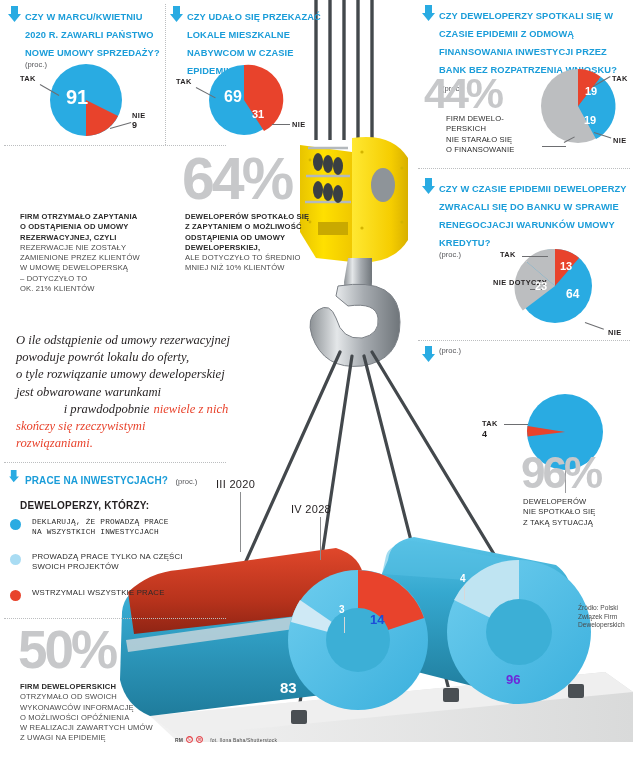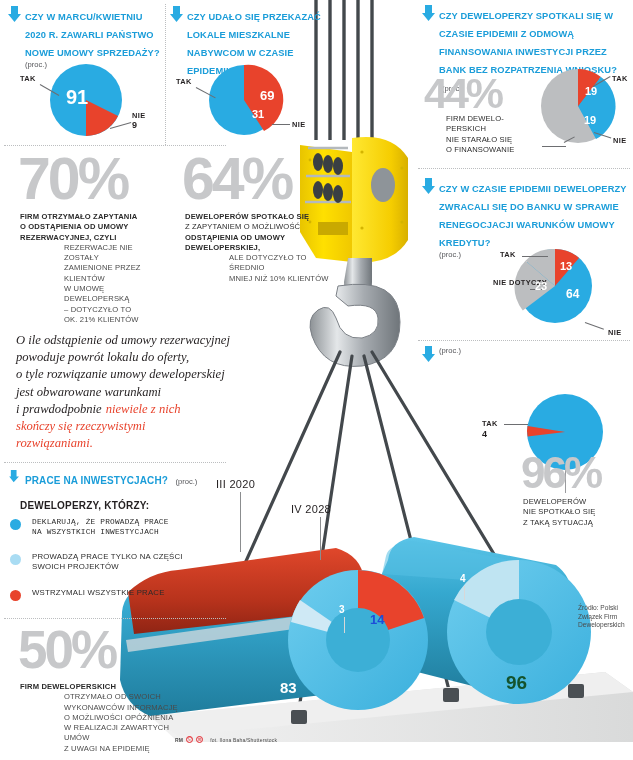--- a/index.html
+++ b/index.html
@@ -38,21 +38,21 @@
     letter-spacing: -3px;
     line-height: .82;
   }
   .blurb {
     font-size: 7.6px;
     line-height: 10.3px;
     letter-spacing: .15px;
     text-transform: uppercase;
     color: #2b2b2b;
   }
-  .blurb .lt { font-weight: normal; color: #4a4a4a; margin-left: 44px; }
+  .blurb .lt { font-weight: normal; color: #4a4a4a; }
 
   .pie-lbl {
     position: absolute;
     font-size: 7.4px;
     font-weight: bold;
     letter-spacing: .4px;
     color: #231f20;
   }
   .pie-val {
     position: absolute;
@@ -270,21 +270,21 @@
       </div>
     </div>
   </div>
   <div style="position:absolute;left:174px;top:62px;width:150px;height:80px;">
     <svg width="150" height="80" viewBox="0 0 150 80">
       <circle cx="70" cy="38" r="35" fill="#29abe2"></circle>
       <path d="M70 38 L70 3 A35 35 0 0 1 90 69 Z" fill="#e8432c"></path>
     </svg>
     <div class="pie-lbl" style="left:2px;top:15px;">TAK</div>
     <div class="leader" style="left:22px;top:25px;width:22px;transform:rotate(28deg);transform-origin:left center;"></div>
-    <div class="pie-val" style="left:50px;top:26px;font-size:13px;margin-left:36px;">69</div>
+    <div class="pie-val" style="left:50px;top:26px;font-size:16px;">69</div>
     <div class="pie-val" style="left:78px;top:46px;font-size:11px;">31</div>
     <div class="pie-lbl" style="left:118px;top:58px;">NIE</div>
     <div class="leader" style="left:98px;top:62px;width:18px;"></div>
   </div>
 
   <div style="position:absolute;left:422px;top:5px;width:208px;">
     <div class="panel-head">
       <svg class="arrow-ico" viewBox="0 0 13 16">
         <path d="M3 0 h7 v8 h3 L6.5 16 L0 8 h3 z" fill="#29abe2"></path>
       </svg>
@@ -369,48 +369,47 @@
     <div class="leader" style="left:24px;top:56px;width:24px;"></div>
     <div class="leader v" style="left:85px;top:101px;height:24px;width:1px;background:#9a9b9e;"></div>
   </div>
   <div class="bignum" style="position:absolute;left:521px;top:455px;font-size:44px;">96%</div>
   <div class="blurb" style="position:absolute;left:523px;top:497px;width:105px;">
     <div>DEWELOPERÓW</div>
     <div>NIE SPOTKAŁO SIĘ</div>
     <div>Z TAKĄ SYTUACJĄ</div>
   </div>
 
-  <div class="bignum" style="position:absolute;left:18px;top:155px;font-size:59px;">70%</div>
   <div class="blurb" style="position:absolute;left:20px;top:212px;width:150px;">
     <div style="font-weight:bold">FIRM OTRZYMAŁO ZAPYTANIA</div>
     <div style="font-weight:bold">O ODSTĄPIENIA OD UMOWY</div>
     <div style="font-weight:bold">REZERWACYJNEJ, CZYLI</div>
     <div class="lt">REZERWACJE NIE ZOSTAŁY</div>
     <div class="lt">ZAMIENIONE PRZEZ KLIENTÓW</div>
     <div class="lt">W UMOWĘ DEWELOPERSKĄ</div>
     <div class="lt">– DOTYCZYŁO TO</div>
     <div class="lt">OK. 21% KLIENTÓW</div>
   </div>
 
   <div class="bignum" style="position:absolute;left:182px;top:155px;font-size:59px;">64%</div>
   <div class="blurb" style="position:absolute;left:185px;top:212px;width:150px;">
     <div style="font-weight:bold">DEWELOPERÓW SPOTKAŁO SIĘ</div>
-    <div style="font-weight:normal">Z ZAPYTANIEM O MOŻLIWOŚĆ</div>
+    <div style="font-weight:bold">Z ZAPYTANIEM O MOŻLIWOŚĆ</div>
     <div style="font-weight:bold">ODSTĄPIENIA OD UMOWY</div>
     <div style="font-weight:bold">DEWELOPERSKIEJ,</div>
     <div class="lt">ALE DOTYCZYŁO TO ŚREDNIO</div>
     <div class="lt">MNIEJ NIŻ 10% KLIENTÓW</div>
   </div>
 
   <div class="quote" style="left:16px;top:332px;width:260px;">
     <div>O ile odstąpienie od umowy rezerwacyjnej</div>
     <div>powoduje powrót lokalu do oferty,</div>
     <div>o tyle rozwiązanie umowy deweloperskiej</div>
     <div>jest obwarowane warunkami</div>
-    <div style="display:flex;gap:4px;">
+    <div style="display:flex;gap:4px;justify-content:center;">
       <span>i prawdodpobnie </span>
       <span class="red">niewiele z nich</span>
     </div>
     <div class="red">skończy się rzeczywistymi</div>
     <div class="red">rozwiązaniami.</div>
   </div>
 
   <div style="position:absolute;left:8px;top:470px;width:220px;">
     <div class="panel-head">
       <svg class="arrow-ico" viewBox="0 0 13 16" style="height:13px;">
@@ -445,21 +444,21 @@
   <div style="position:absolute;left:291px;top:503px;font-size:11px;letter-spacing:.3px;color:#231f20;">IV 2028</div>
   <div class="leader v" style="left:320px;top:517px;height:43px;width:1px;background:#8b8d8f;"></div>
 
   <div style="position:absolute;left:339px;top:604px;font-size:10px;font-weight:bold;color:#ffffff;">3</div>
   <div class="leader v" style="left:344px;top:617px;height:16px;width:1px;background:#d8d8d8;"></div>
   <div style="position:absolute;left:370px;top:612px;font-size:13px;font-weight:bold;color:#1d4ed8;">14</div>
   <div style="position:absolute;left:280px;top:679px;font-size:15px;font-weight:bold;color:#ffffff;">83</div>
 
   <div style="position:absolute;left:460px;top:573px;font-size:10px;font-weight:bold;color:#ffffff;">4</div>
   <div class="leader v" style="left:464px;top:586px;height:14px;width:1px;background:#d8d8d8;"></div>
-  <div style="position:absolute;left:506px;top:672px;font-size:19px;font-weight:bold;color:#14532d;">96</div>
+  <div style="position:absolute;left:506px;top:672px;font-size:13px;font-weight:bold;color:#6d28d9;">96</div>
 
   <div class="bignum" style="position:absolute;left:18px;top:628px;font-size:53px;">50%</div>
   <div class="blurb" style="position:absolute;left:20px;top:682px;width:170px;">
     <div style="font-weight:bold">FIRM DEWELOPERSKICH</div>
     <div class="lt">OTRZYMAŁO OD SWOICH</div>
     <div class="lt">WYKONAWCÓW INFORMACJĘ</div>
     <div class="lt">O MOŻLIWOŚCI OPÓŹNIENIA</div>
     <div class="lt">W REALIZACJI ZAWARTYCH UMÓW</div>
     <div class="lt">Z UWAGI NA EPIDEMIĘ</div>
   </div>

